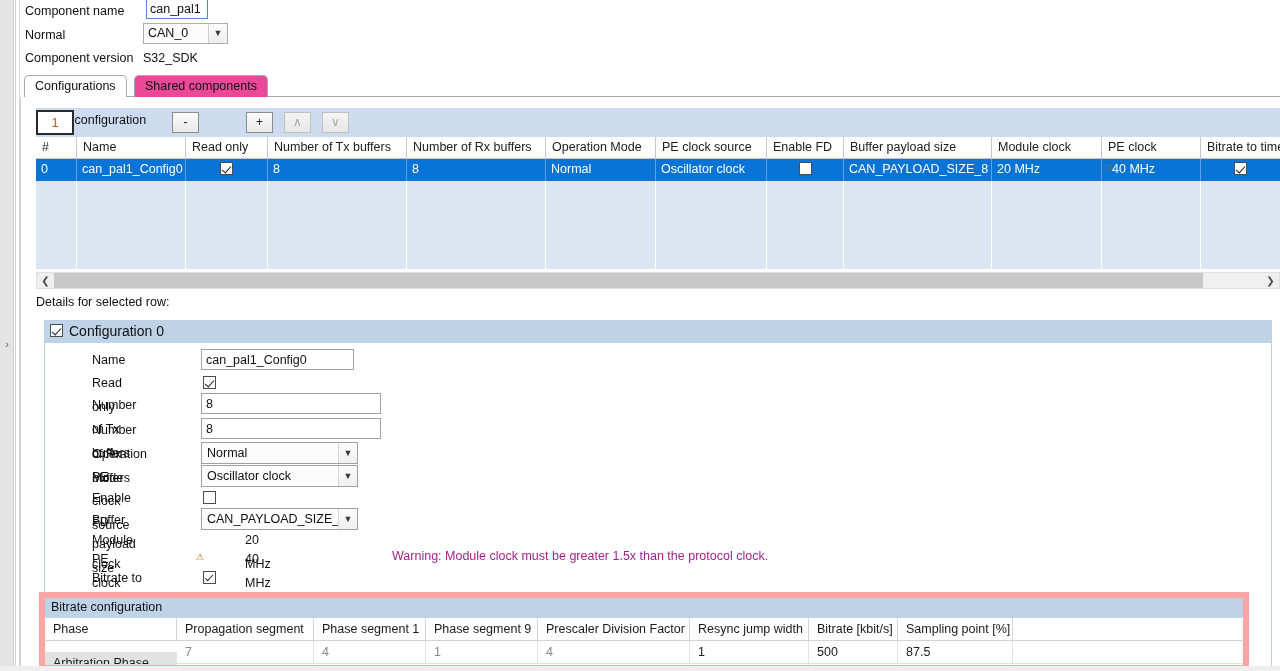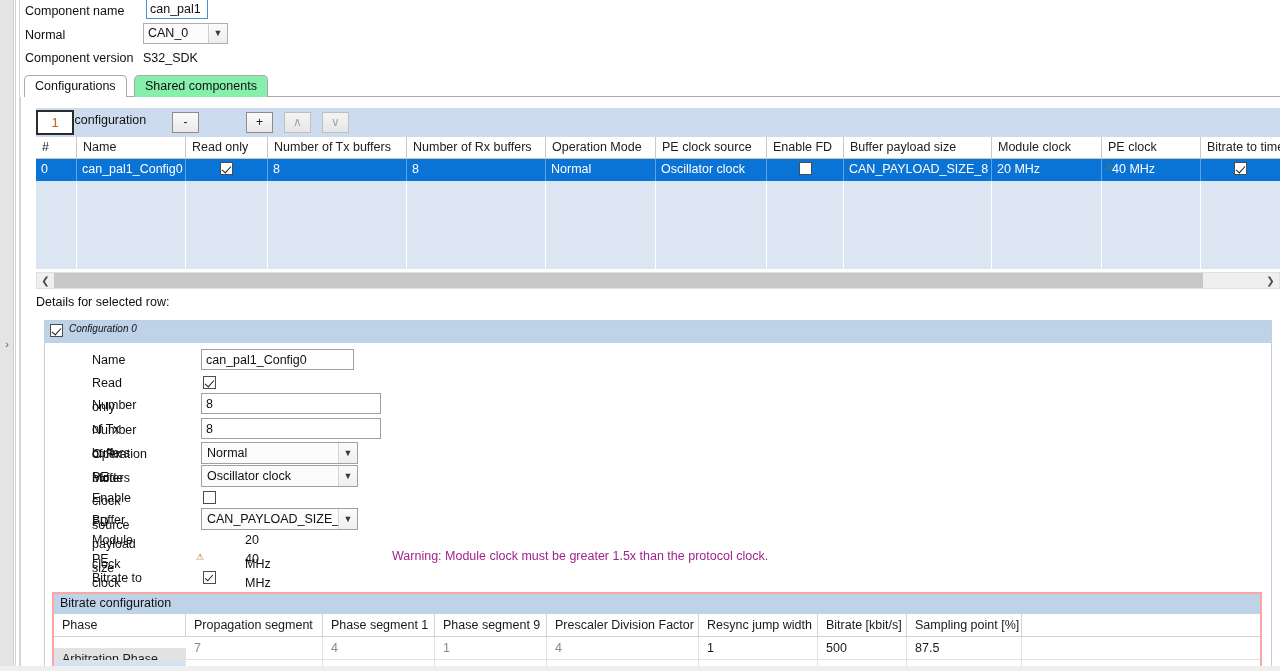--- a/index.html
+++ b/index.html
@@ -76,21 +76,21 @@
     position: absolute; left: 0; top: 21px; right: 0; height: 1px; background: #a9a9a9;
   }
   .tab {
     position: absolute; top: 0; height: 22px; line-height: 21px;
     padding: 0 10px 0 10px; font-size: 12.5px; white-space: nowrap;
     border: 1px solid #a9a9a9; border-bottom: none;
     border-radius: 5px 5px 0 0;
     background: #f6f6f6;
   }
   .tab.active { background: #ffffff; z-index: 3; }
-  .tab.inactive { background: #86efac; z-index: 2; }
+  .tab.inactive { background: #ec4899; z-index: 2; }
 
   
   .panel-border {
     position: absolute; left: 20px; top: 97px; right: 0; bottom: 0;
     border-left: 1px solid #d5d5d5; background: #ffffff;
   }
 
   .mainconf {
     position: absolute; left: 36px; top: 108px; width: 1244px; height: 165px;
     background: #ffffff;
@@ -174,21 +174,21 @@
 
   .details-box {
     position: absolute; left: 44px; top: 320px; width: 1228px; height: 351px;
     border: 1px solid #bcd0e4; background: #ffffff;
   }
   .cfg-header {
     position: absolute; left: 0; top: 0; width: 1226px; height: 22px;
     background: #bfd3e8;
   }
   .cfg-header .cb { position: absolute; left: 5px; top: 3px; }
-  .cfg-header .lbl { position: absolute; left: 24px; top: 2px; font-size: 10px; font-style: italic; }
+  .cfg-header .lbl { position: absolute; left: 24px; top: 2px; font-size: 14px; }
 
   .drow { position: absolute; left: 0; height: 24px; }
   .dlabel { position: absolute; left: 47px; line-height: 24px; font-size: 12.5px; }
   .dvalue { position: absolute; left: 200px; line-height: 24px; font-size: 12.5px; }
 
   .tb2 {
     position: absolute;
     border: 1px solid #a0a0a0; background: #ffffff;
     height: 21px; line-height: 19px; padding: 0 4px;
     font-size: 12.5px; color: #101010;
@@ -212,22 +212,22 @@
     font-size: 9px; line-height: 10px; text-align: center;
     color: #a07000;
   }
   .warn-text {
     position: absolute; left: 392px; top: 549px;
     color: #a0248c; font-size: 12.5px;
   }
 
   
   .bitrate {
-    position: absolute; left: 52px; top: 592px; width: 1210px; height: 79px;
-    border: 2px solid #fca5a5; background: #ffffff; overflow: hidden;
+    position: absolute; left: 39px; top: 592px; width: 1210px; height: 79px;
+    border: 6px solid #fca5a5; background: #ffffff; overflow: hidden;
   }
   .br-header {
     position: absolute; left: 0; top: 0; width: 1208px; height: 20px;
     background: #bfd3e8; line-height: 19px; padding-left: 6px; font-size: 12.5px;
   }
   .br-colhead {
     position: absolute; top: 20px; height: 23px; line-height: 22px;
     padding-left: 8px; font-size: 12.5px; color: #1a1a1a;
     border-right: 1px solid #d4d4d4; border-bottom: 1px solid #d4d4d4;
     white-space: nowrap; overflow: hidden; background: #ffffff;

